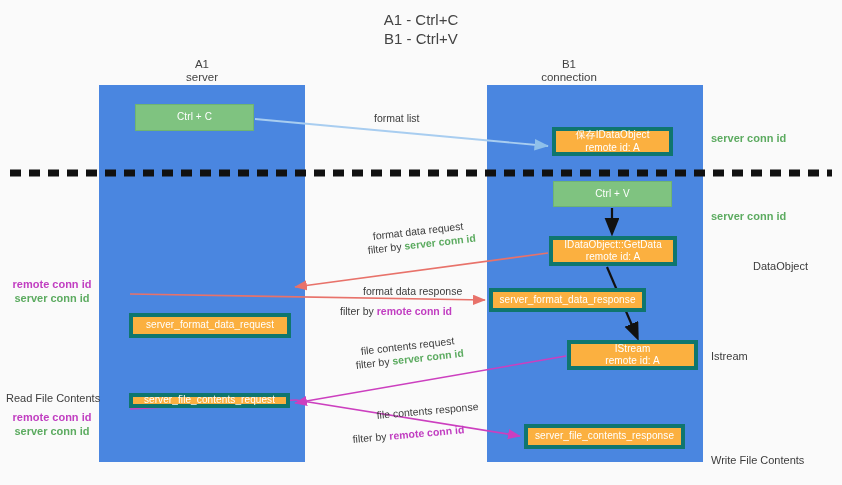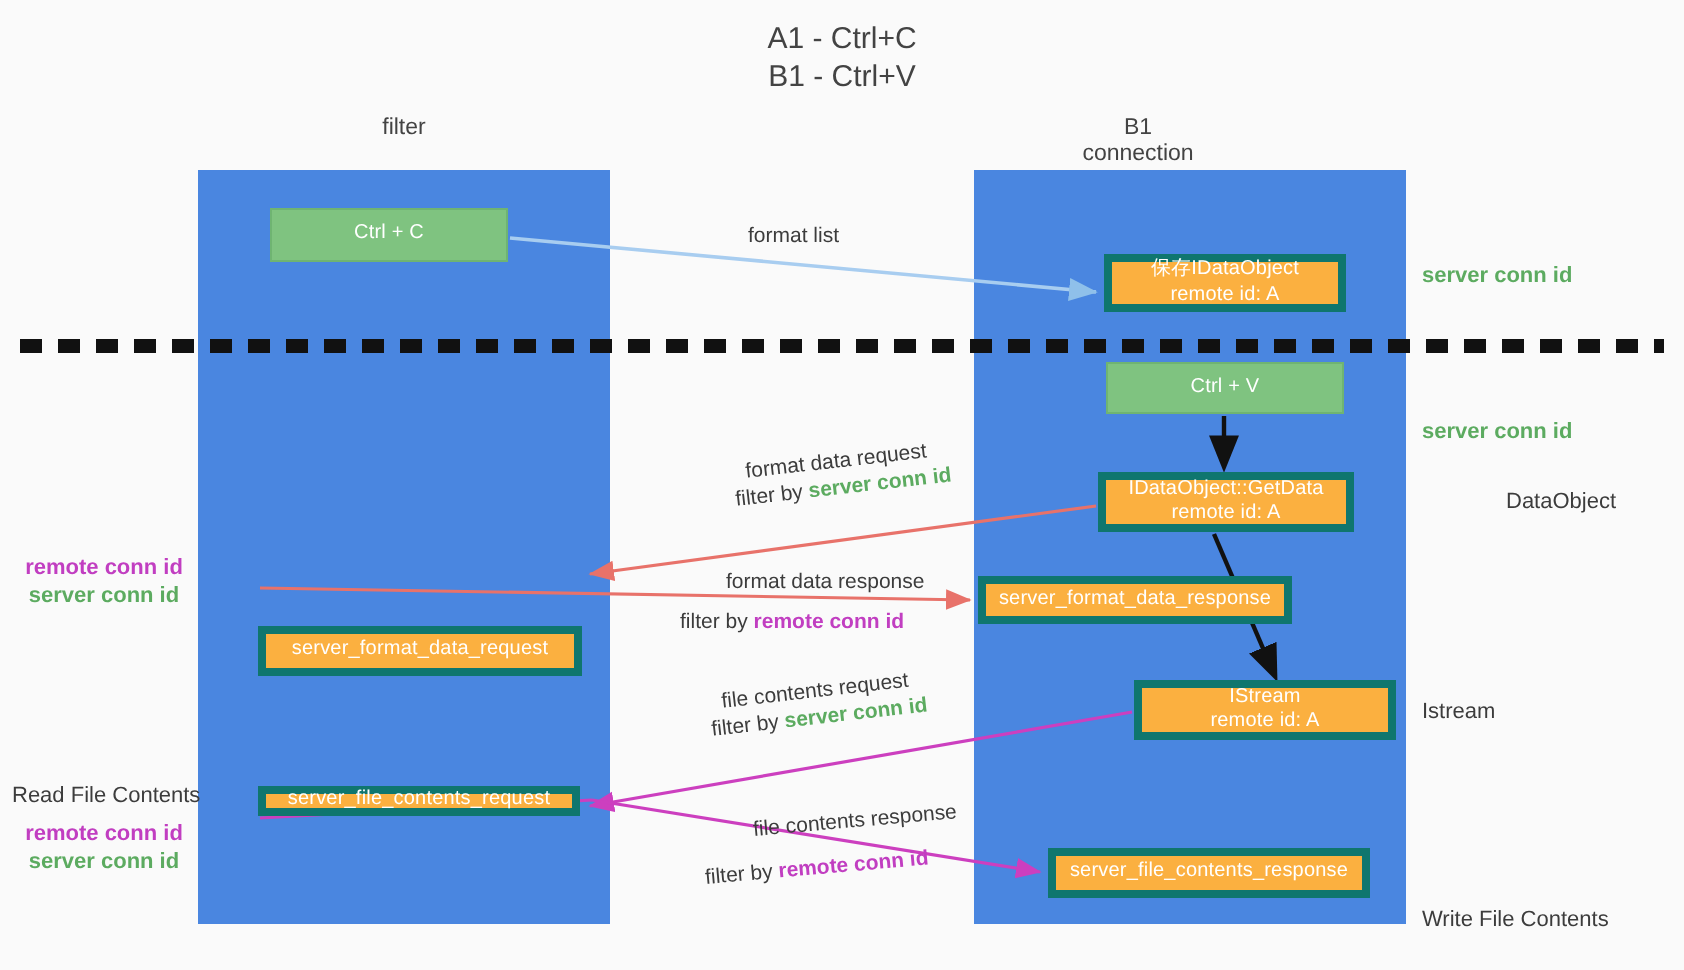--- a/index.html
+++ b/index.html
@@ -53,21 +53,21 @@
   #box-istream{left:567px;top:340px;width:131px;height:30px;}
   #box-file-req{left:129px;top:393px;width:161px;height:15px;}
   #box-file-resp{left:524px;top:424px;width:161px;height:25px;}
 
   
   .side{font-size:11px;line-height:13px;}
   .side.green-b{color:#5cab60;font-weight:bold;}
   .side.plain{color:#3c3c3c;}
   #side-conn1{left:711px;top:132px;}
   #side-conn2{left:711px;top:210px;}
-  #side-dataobject{left:711px;top:245px;padding-left:42px;}
+  #side-dataobject{left:711px;top:260px;padding-left:42px;}
   #side-istream{left:711px;top:350px;}
   #side-writefile{left:711px;top:454px;}
 
   
   .leftnote{font-size:11px;line-height:13.5px;font-weight:bold;}
   .m{color:#c13ec1;}
   .g{color:#5cab60;}
   #left-note-1{left:8px;top:278px;width:88px;text-align:center;}
   #left-note-2{left:8px;top:394px;width:88px;text-align:center;}
   #left-readfile{left:6px;top:392px;font-size:11px;color:#3c3c3c;font-weight:normal;}
@@ -96,21 +96,22 @@
 <body>
 
 <div id="stage">
 
   <div id="title" class="abs">
     <div>A1 - Ctrl+C</div>
     <div>B1 - Ctrl+V</div>
   </div>
 
   <div id="head-a1" class="abs col-head">
-    <div>filter</div>
+    <div>A1</div>
+    <div>server</div>
   </div>
   <div id="head-b1" class="abs col-head">
     <div>B1</div>
     <div>connection</div>
   </div>
 
   <div id="lane-a1" class="abs lane"></div>
   <div id="lane-b1" class="abs lane"></div>
 
   <svg id="wires" viewBox="0 0 842 485">

